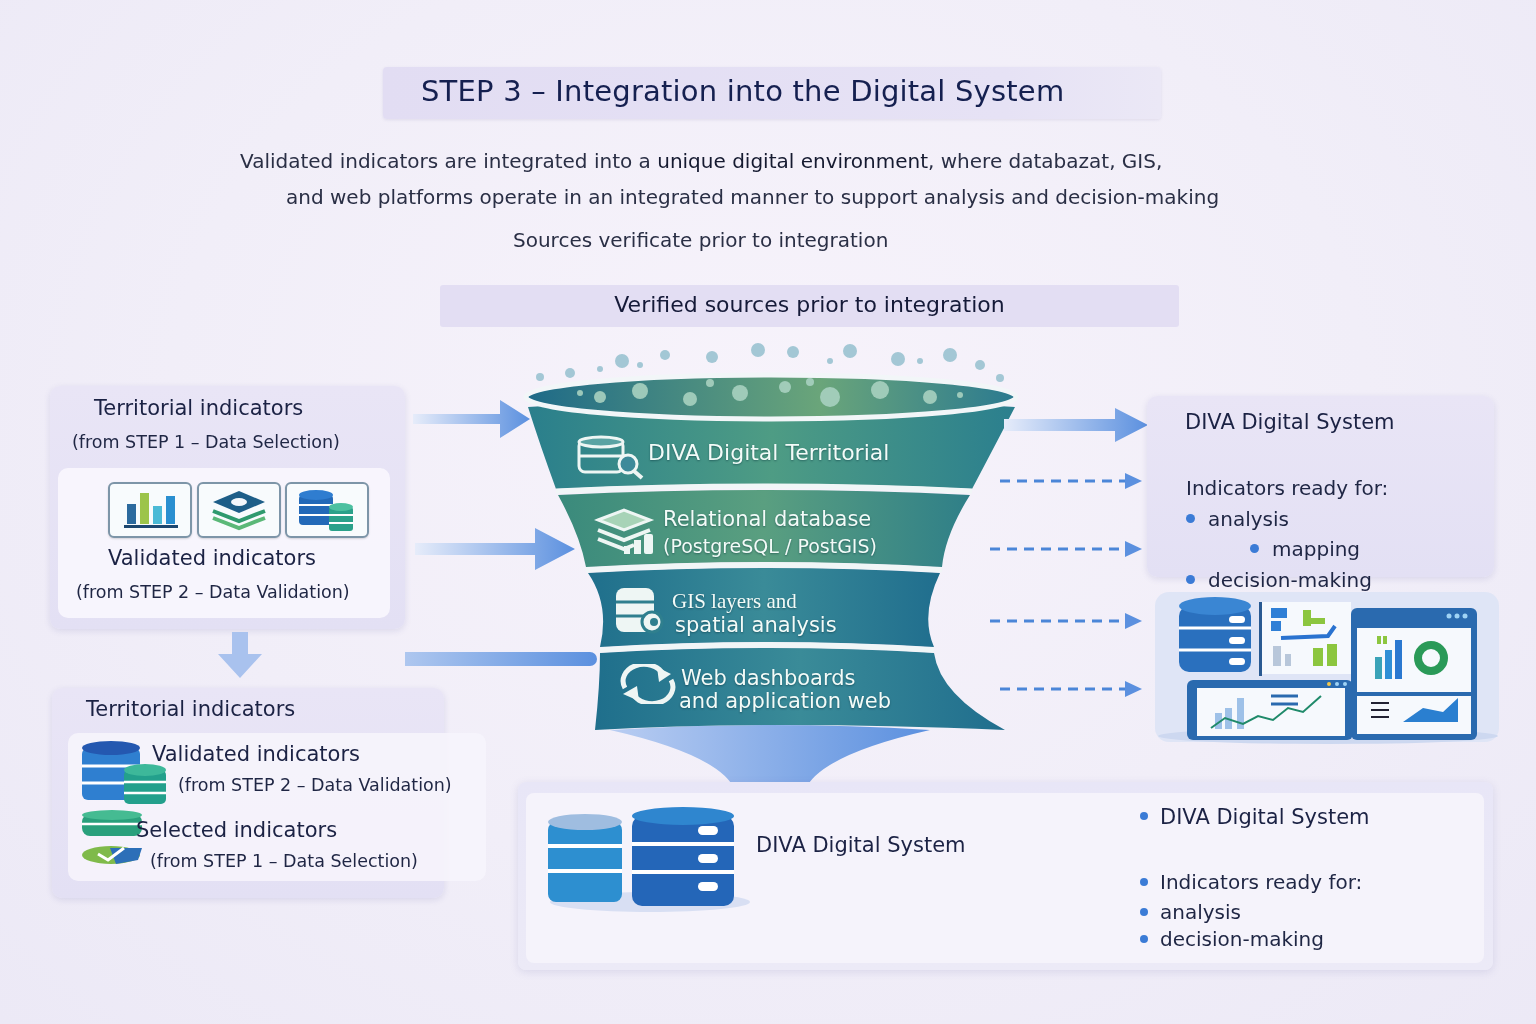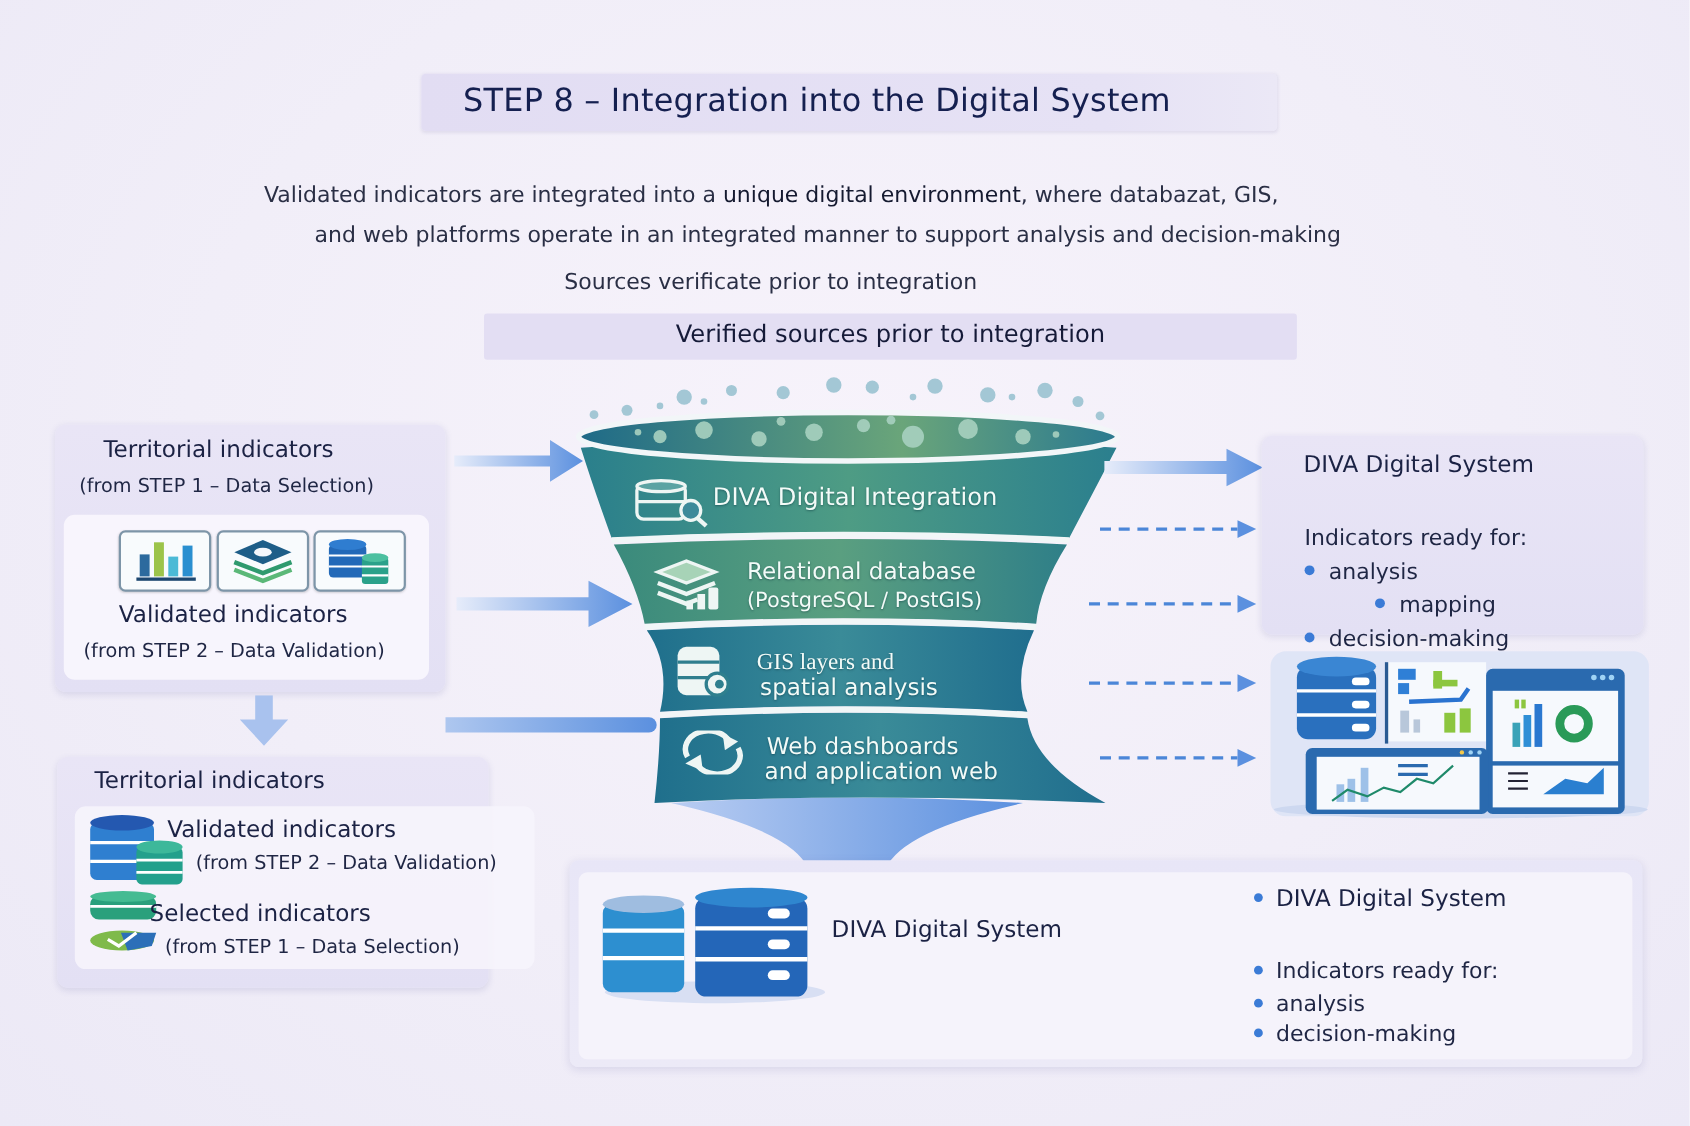--- a/index.html
+++ b/index.html
@@ -8,21 +8,21 @@
     background: radial-gradient(ellipse at 50% 40%, #f7f3fb 0%, #f1eef8 55%, #ece9f6 100%);
     font-family: "DejaVu Sans", sans-serif; color:#1a2240;
   }
   .abs { position:absolute; }
   .title-box {
     left:383px; top:67px; width:778px; height:52px;
     background: linear-gradient(90deg,#e2ddf3,#e6e2f5 80%,#ebe8f6);
     border-radius:4px; box-shadow:0 1px 3px rgba(90,80,150,0.12);
   }
   .title-box span { position:absolute; left:38px; top:7px; font-size:29px; color:#152050; letter-spacing:0.2px; }
-  .intro { font-size:20px; color:#2a2f45; white-space:nowrap;margin-top:16px; }
+  .intro { font-size:20px; color:#2a2f45; white-space:nowrap; }
   .intro b { font-weight:normal; color:#151a30; }
   .sub-banner {
     left:440px; top:285px; width:739px; height:42px;
     background:#e3def3; border-radius:3px;
   }
   .sub-banner span { position:absolute; left:0; right:0; top:7px; text-align:center; font-size:22px; color:#151a38; }
 
   .panel {
     background: linear-gradient(180deg,#e9e5f6,#e3e0f4);
     border-radius:10px; box-shadow:0 2px 6px rgba(90,90,160,0.15);
@@ -33,40 +33,40 @@
   .t-heading { font-size:21px; color:#1b2244; white-space:nowrap; }
   .t-sub { font-size:17.5px; color:#1f2644; white-space:nowrap; }
   .t-mid { font-size:21px; color:#1b2244; white-space:nowrap; }
 
   .iconbox {
     width:80px; height:52px; border:2px solid #7d95a8; border-radius:6px;
     background:#f8fbfd; box-shadow:0 1px 2px rgba(0,0,0,0.15);
   }
 
   .funnel-label { color:#f3fbf8; font-size:22px; white-space:nowrap; text-shadow:0 1px 2px rgba(0,40,50,0.45); }
-  .funnel-label.small { font-size:21px;margin-left:16px; }
+  .funnel-label.small { font-size:21px; }
 
   .right-panel-text { font-size:21px; color:#1b2244; white-space:nowrap; }
   .right-list { font-size:20px; color:#1f2644; white-space:nowrap;margin-top:24px; }
   .bullet { display:inline-block; width:9px; height:9px; background:#3b7bd6; border-radius:50%; margin-right:13px; vertical-align:middle; position:relative; top:-2px; }
 
   .bottom-panel {
     left:518px; top:782px; width:975px; height:188px;
     background: linear-gradient(180deg,#e8e6f7,#eceaf7);
     border-radius:8px; box-shadow:0 2px 8px rgba(90,90,160,0.15);
   }
   .bottom-inner {
     left:526px; top:793px; width:958px; height:170px; background:#f5f3fb; border-radius:8px;
   }
 </style>
 </head>
 <body>
 
 <div class="abs title-box">
-  <span>STEP 8 – Integration into the Digital System</span>
+  <span>STEP 3 – Integration into the Digital System</span>
 </div>
 
 <div class="abs intro" style="left:240px; top:149px;">
   <span>Validated indicators are integrated into a </span><b>unique digital environment</b><span>, where databazat, GIS,</span>
 </div>
 <div class="abs intro" style="left:286px; top:185px;">and web platforms operate in an integrated manner to support analysis and decision-making</div>
 <div class="abs intro" style="left:513px; top:228px;">Sources verificate prior to integration</div>
 
 <div class="abs sub-banner">
   <span>Verified sources prior to integration</span>
@@ -231,21 +231,21 @@
   <path d="M100 315 Q270 305 434 315" stroke="#f1f6f7" stroke-width="5" fill="none"></path>
 </svg>
 
 <svg class="abs" style="left:576px; top:434px;" width="70" height="46">
   <rect x="3" y="6" width="44" height="32" rx="6" fill="none" stroke="#eef6f4" stroke-width="3"></rect>
   <ellipse cx="25" cy="8" rx="22" ry="5" fill="#5aa3a3" stroke="#eef6f4" stroke-width="3"></ellipse>
   <line x1="3" y1="22" x2="47" y2="22" stroke="#eef6f4" stroke-width="3"></line>
   <circle cx="52" cy="30" r="9" fill="#3d8a9a" stroke="#eef6f4" stroke-width="3"></circle>
   <line x1="58" y1="37" x2="66" y2="44" stroke="#eef6f4" stroke-width="4"></line>
 </svg>
-<div class="abs funnel-label" style="left:648px; top:440px;">DIVA Digital Integration</div>
+<div class="abs funnel-label" style="left:648px; top:440px;">DIVA Digital Territorial</div>
 
 <svg class="abs" style="left:594px; top:506px;" width="64" height="52">
   <path d="M4 14 L30 4 L56 14 L30 24 Z" fill="#a7d3b7" stroke="#eef6f4" stroke-width="3"></path>
   <path d="M4 24 L30 34 L56 24" stroke="#eef6f4" stroke-width="4" fill="none"></path>
   <path d="M4 33 L30 43 L40 39" stroke="#eef6f4" stroke-width="4" fill="none"></path>
   <rect x="30" y="40" width="6" height="8" fill="#eef6f4"></rect>
   <rect x="40" y="34" width="7" height="14" fill="#eef6f4"></rect>
   <rect x="50" y="28" width="9" height="20" rx="2" fill="#eef6f4"></rect>
 </svg>
 <div class="abs funnel-label small" style="left:663px; top:507px;">Relational database</div>

